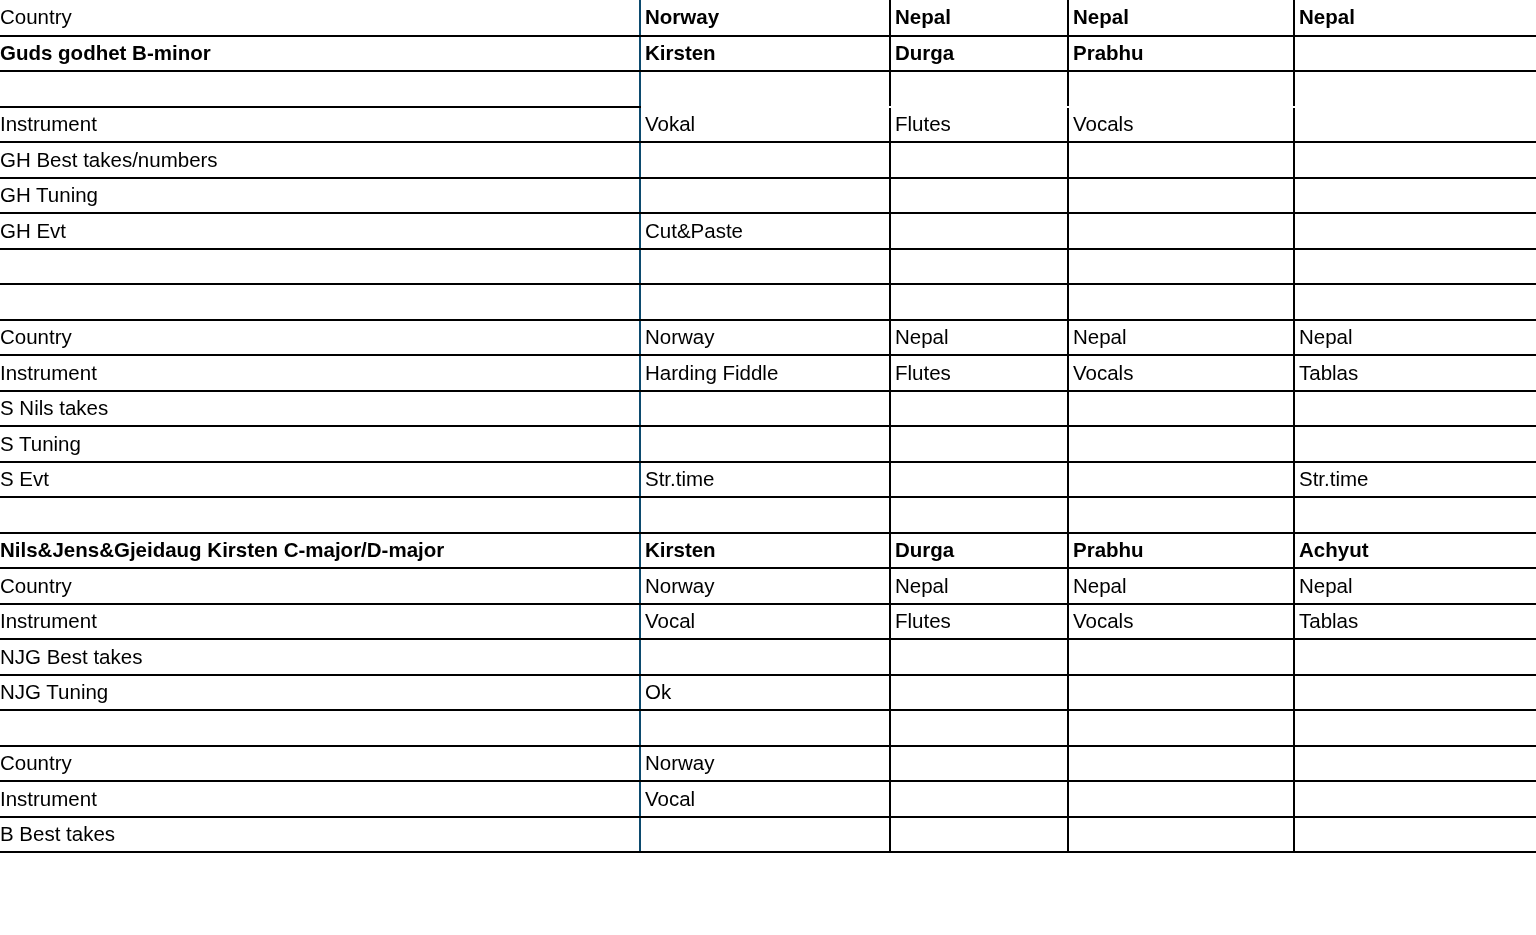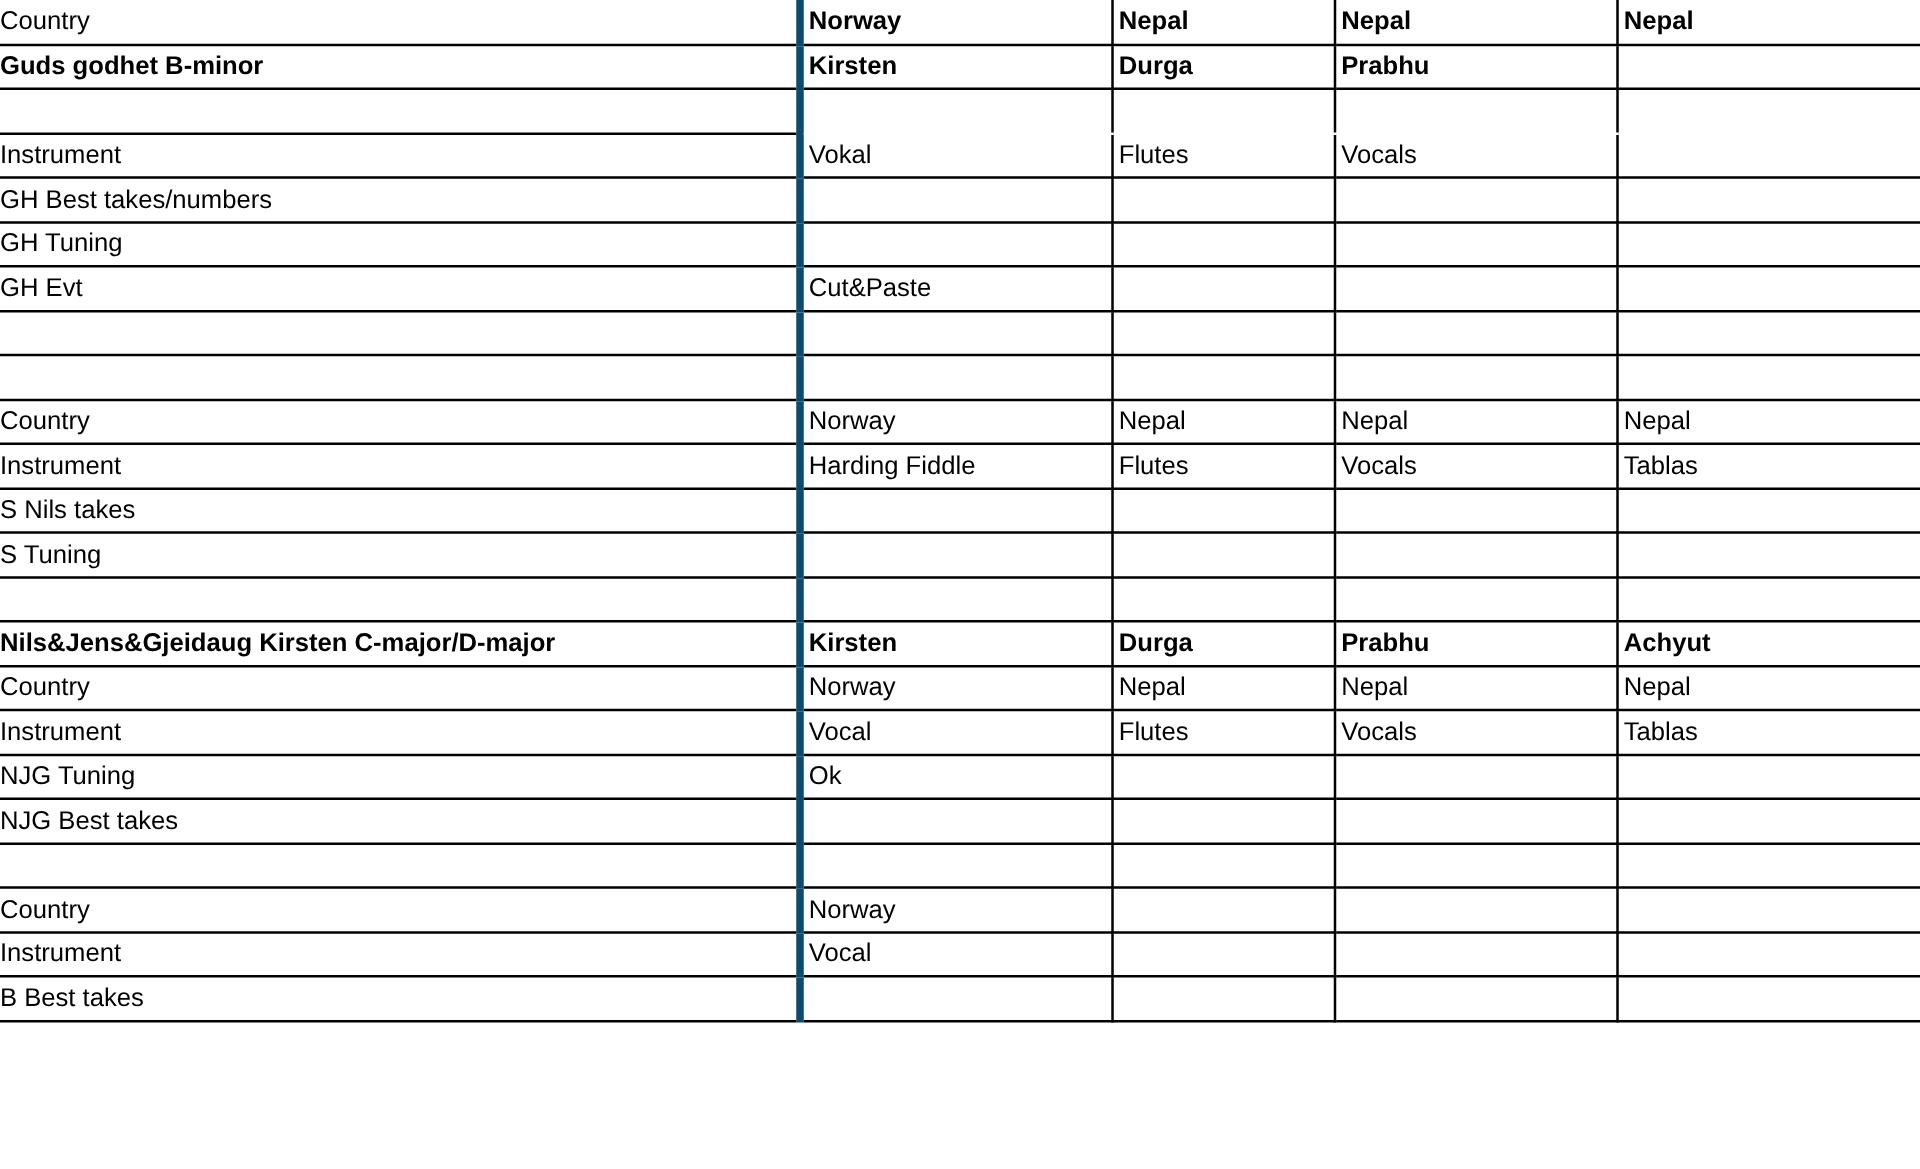--- a/index.html
+++ b/index.html
@@ -46,21 +46,21 @@
     box-sizing: border-box;
   }
   table.grid tr.blank td {
     border-bottom: 2px solid #ffffff;
   }
   table.grid tr.blank td.sep {
     border-bottom: 2px solid #000000;
   }
   
   table.grid td.c0 {
-    border-right: 6px solid #0c4a6e;
+    border-right: 2px solid #0c4a6e;
     padding-left: 0;
   }
   table.grid td.last {
     border-right: none;
   }
   .b { font-weight: bold; }
   
   table.grid tr:first-child td { border-top: none; }
 </style>
 </head>
@@ -161,20 +161,27 @@
           <td class="last"></td>
         </tr>
         <tr>
           <td class="c0">S Tuning</td>
           <td class=""></td>
           <td class=""></td>
           <td class=""></td>
           <td class="last"></td>
         </tr>
         <tr>
+          <td class="c0">S Evt</td>
+          <td class="">Str.time</td>
+          <td class=""></td>
+          <td class=""></td>
+          <td class="last">Str.time</td>
+        </tr>
+        <tr>
           <td class="c0"></td>
           <td class=""></td>
           <td class=""></td>
           <td class=""></td>
           <td class="last"></td>
         </tr>
         <tr>
           <td class="c0 b">Nils&amp;Jens&amp;Gjeidaug Kirsten C-major/D-major</td>
           <td class="b">Kirsten</td>
           <td class="b">Durga</td>
@@ -189,29 +196,29 @@
           <td class="last">Nepal</td>
         </tr>
         <tr>
           <td class="c0">Instrument</td>
           <td class="">Vocal</td>
           <td class="">Flutes</td>
           <td class="">Vocals</td>
           <td class="last">Tablas</td>
         </tr>
         <tr>
+          <td class="c0">NJG Best takes</td>
+          <td class=""></td>
+          <td class=""></td>
+          <td class=""></td>
+          <td class="last"></td>
+        </tr>
+        <tr>
           <td class="c0">NJG Tuning</td>
           <td class="">Ok</td>
-          <td class=""></td>
-          <td class=""></td>
-          <td class="last"></td>
-        </tr>
-        <tr>
-          <td class="c0">NJG Best takes</td>
-          <td class=""></td>
           <td class=""></td>
           <td class=""></td>
           <td class="last"></td>
         </tr>
         <tr>
           <td class="c0"></td>
           <td class=""></td>
           <td class=""></td>
           <td class=""></td>
           <td class="last"></td>

